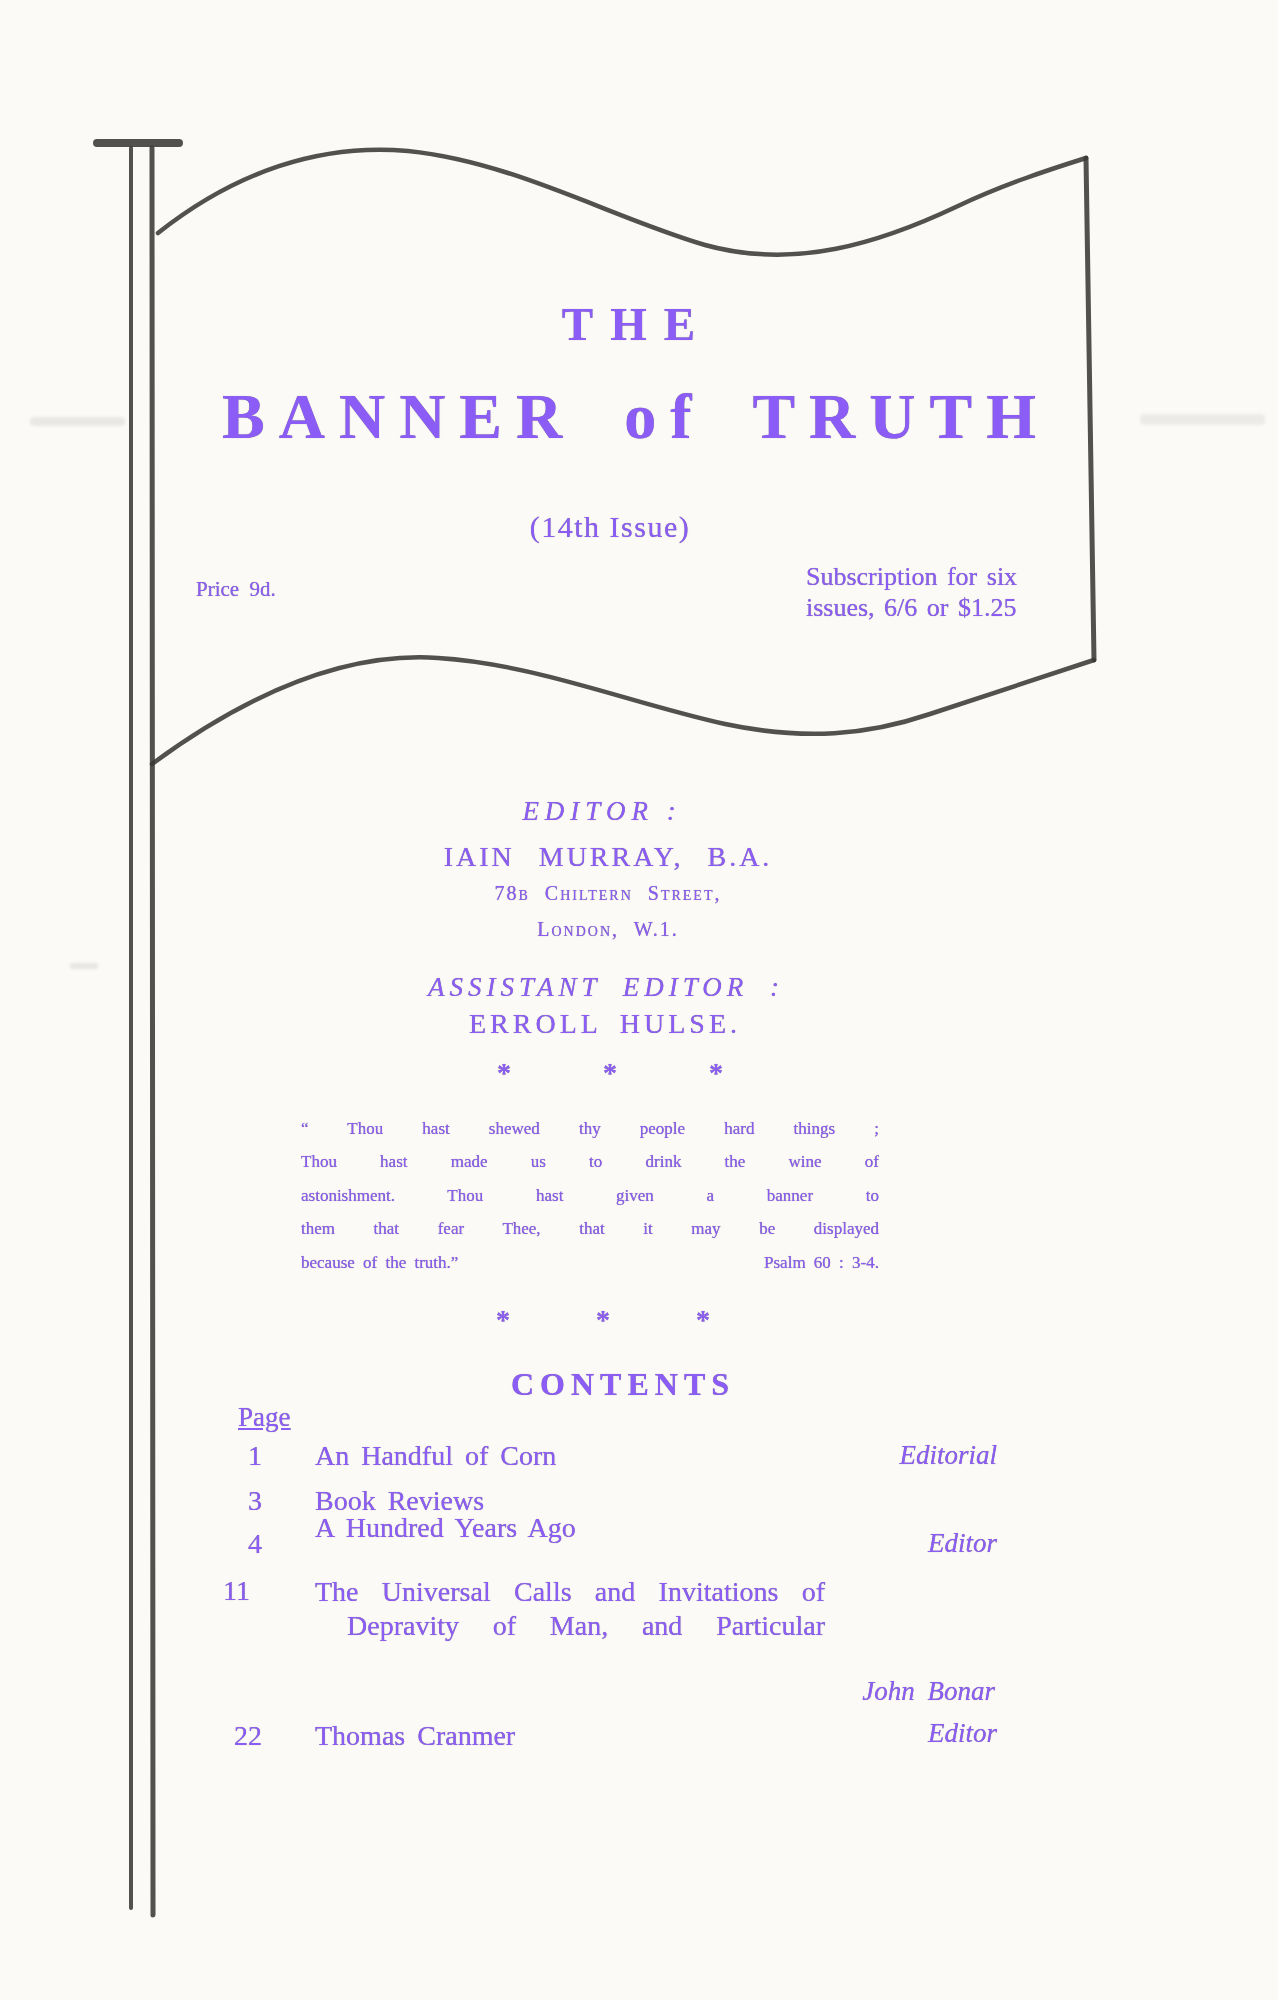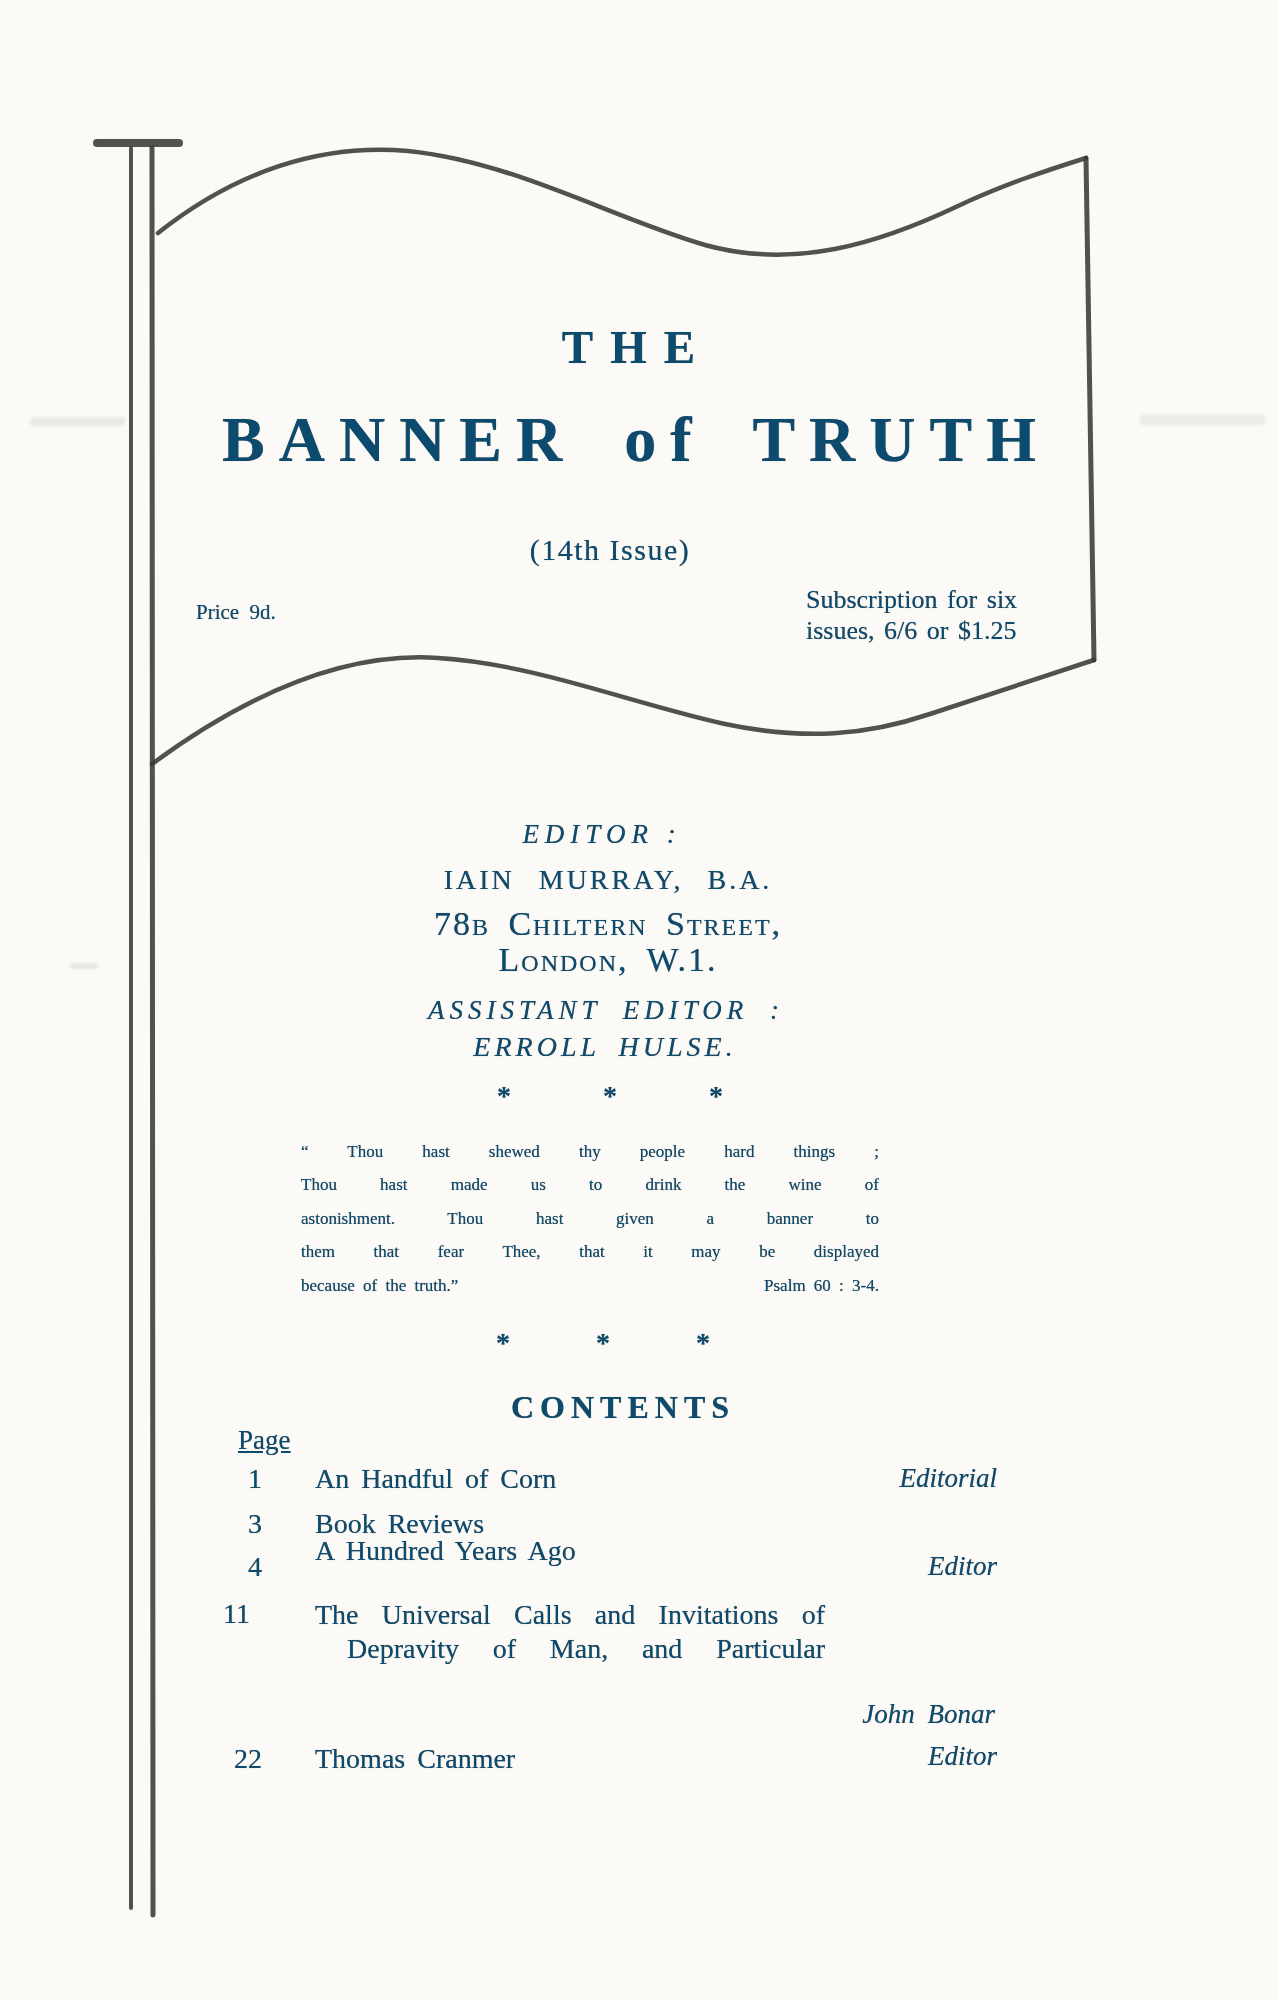--- a/index.html
+++ b/index.html
@@ -3,31 +3,31 @@
 <meta charset="utf-8">
 <style>
   html,body { margin:0; padding:0; }
   body {
     width:1278px; height:2000px; position:relative;
     background:#fbfaf6; overflow:hidden;
     font-family:"Liberation Serif","DejaVu Serif",serif;
     color:#2e2d2a;
   }
   .abs { position:absolute; }
-  .ink { color:#0c4a6e; text-shadow:0 0 0.7px rgba(46,45,42,0.65);margin-top:23px; }
+  .ink { color:#8b5cf6; text-shadow:0 0 0.7px rgba(46,45,42,0.65); }
   .ctr { text-align:center; }
   .flag-svg { position:absolute; left:0; top:0; }
   .title-the { font-size:47px; font-weight:bold; letter-spacing:17px; }
   .title-main { font-size:64px; font-weight:bold; letter-spacing:14px; word-spacing:18px; white-space:nowrap; }
   .issue { font-size:30px; letter-spacing:1.5px; }
   .price { font-size:21px; word-spacing:5px; }
   .subscription { font-size:26px; line-height:30.5px; word-spacing:3px; }
   .ed-label { font-size:27px; font-style:italic; letter-spacing:6px; }
   .ed-name { font-size:28px; letter-spacing:3px; word-spacing:14px; }
-  .ed-addr { font-size:34px; font-variant:small-caps; letter-spacing:2px; word-spacing:8px; }
+  .ed-addr { font-size:20px; font-variant:small-caps; letter-spacing:2px; word-spacing:8px; }
   .stars { display:flex; justify-content:space-between; font-size:28px; font-weight:bold; }
   .quote { width:578px; font-size:17px; font-weight:normal; line-height:33.4px; word-spacing:4px; }
   .justify { text-align:justify; text-align-last:justify; }
   .quote-last { display:flex; justify-content:space-between;gap:6px; }
   .contents-head { font-size:32px; font-weight:bold; letter-spacing:6px; }
   .page-label { font-size:27px; }
   .c-num { width:82px; text-align:right; font-size:28px; }
   .c-title { font-size:28px; word-spacing:5px; white-space:nowrap; }
   .c-title-block { width:510px; font-size:28px; line-height:34px; }
   .c-title-block .cont { margin-left:32px; width:478px; }
@@ -63,21 +63,21 @@
 <div class="abs ink subscription" style="left:806px;top:562px;">
   <div>Subscription for six</div>
   <div>issues, 6/6 or $1.25</div>
 </div>
 
 <div class="abs ink ctr ed-label" style="left:402px;top:796px;width:400px;">EDITOR :</div>
 <div class="abs ink ctr ed-name" style="left:408px;top:841px;width:400px;">IAIN MURRAY, B.A.</div>
 <div class="abs ink ctr ed-addr" style="left:408px;top:882px;width:400px;">78b Chiltern Street,</div>
 <div class="abs ink ctr ed-addr" style="left:408px;top:918px;width:400px;">London, W.1.</div>
 <div class="abs ink ctr ed-label" style="left:406px;top:972px;width:400px;letter-spacing:5px;word-spacing:10px;">ASSISTANT EDITOR :</div>
-<div class="abs ink ctr ed-name" style="left:405px;top:1008px;width:400px;letter-spacing:4px;word-spacing:8px;font-style:italic;">ERROLL HULSE.</div>
+<div class="abs ink ctr ed-name" style="left:405px;top:1008px;width:400px;letter-spacing:4px;word-spacing:8px;">ERROLL HULSE.</div>
 
 <div class="abs ink stars" style="left:497px;top:1057px;width:226px;">
   <span>*</span>
   <span>*</span>
   <span>*</span>
 </div>
 
 <div class="abs ink quote" style="left:301px;top:1112px;">
   <div class="justify">“ Thou hast shewed thy people hard things ;</div>
   <div class="justify">Thou hast made us to drink the wine of</div>

